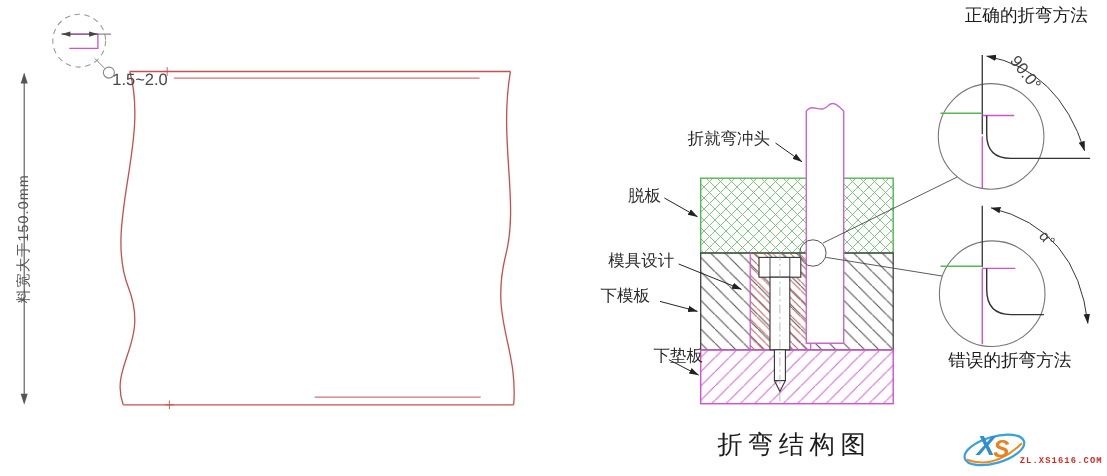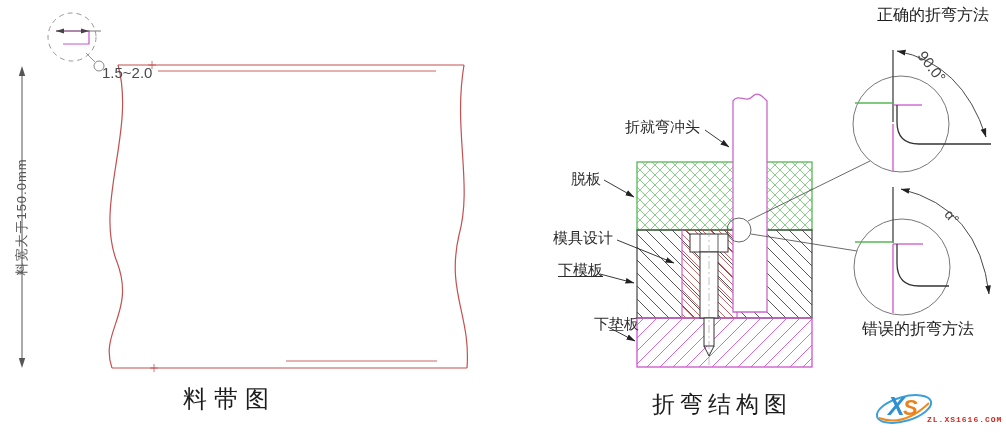--- a/index.html
+++ b/index.html
@@ -126,26 +126,25 @@
       <path d="M893,244 V313" stroke="#cc55cc" stroke-width="1.3"></path>
       <path d="M897,244 V263 Q897,286 919,286 H949" stroke="#333" stroke-width="1.3"></path>
       <path d="M901,189 Q979,208 989,294" stroke="#333" stroke-width="0.9" marker-start="url(#arr)" marker-end="url(#arr)"></path>
     </g>
   </svg>
 
   <span class="t t-dim" style="left:102px;top:21px;">1.5~2.0</span>
 
   <span class="t t-vdim">料宽大于150.0mm</span>
 
-  <span class="t t-caption" style="left:183px;top:386px;">料带图</span>
 
   <span class="t t-label" style="left:625px;top:119px;text-align:right;">折就弯冲头</span>
   <span class="t t-label" style="left:571px;top:171px;">脱板</span>
   <span class="t t-label" style="left:553px;top:230px;">模具设计</span>
-  <span class="t t-label" style="left:558px;top:262px;text-decoration:underline;">下模板</span>
+  <span class="t t-label" style="left:546px;top:262px;">下模板</span>
   <span class="t t-label" style="left:562px;top:316px;margin-left:32px;">下垫板</span>
 
   <span class="t t-caption" style="left:652px;top:392px;font-size:23px;letter-spacing:5px;">折弯结构图</span>
 
   <span class="t t-detail-title" style="left:877px;top:6px;">正确的折弯方法</span>
   <span class="t t-angle" style="left:927px;top:48px;transform:rotate(52deg);">90.0°</span>
 
   <span class="t t-angle" style="left:953px;top:207px;transform:rotate(50deg);font-size:14px;">α°</span>
   <span class="t t-detail-title" style="left:862px;top:320px;">错误的折弯方法</span>
 

